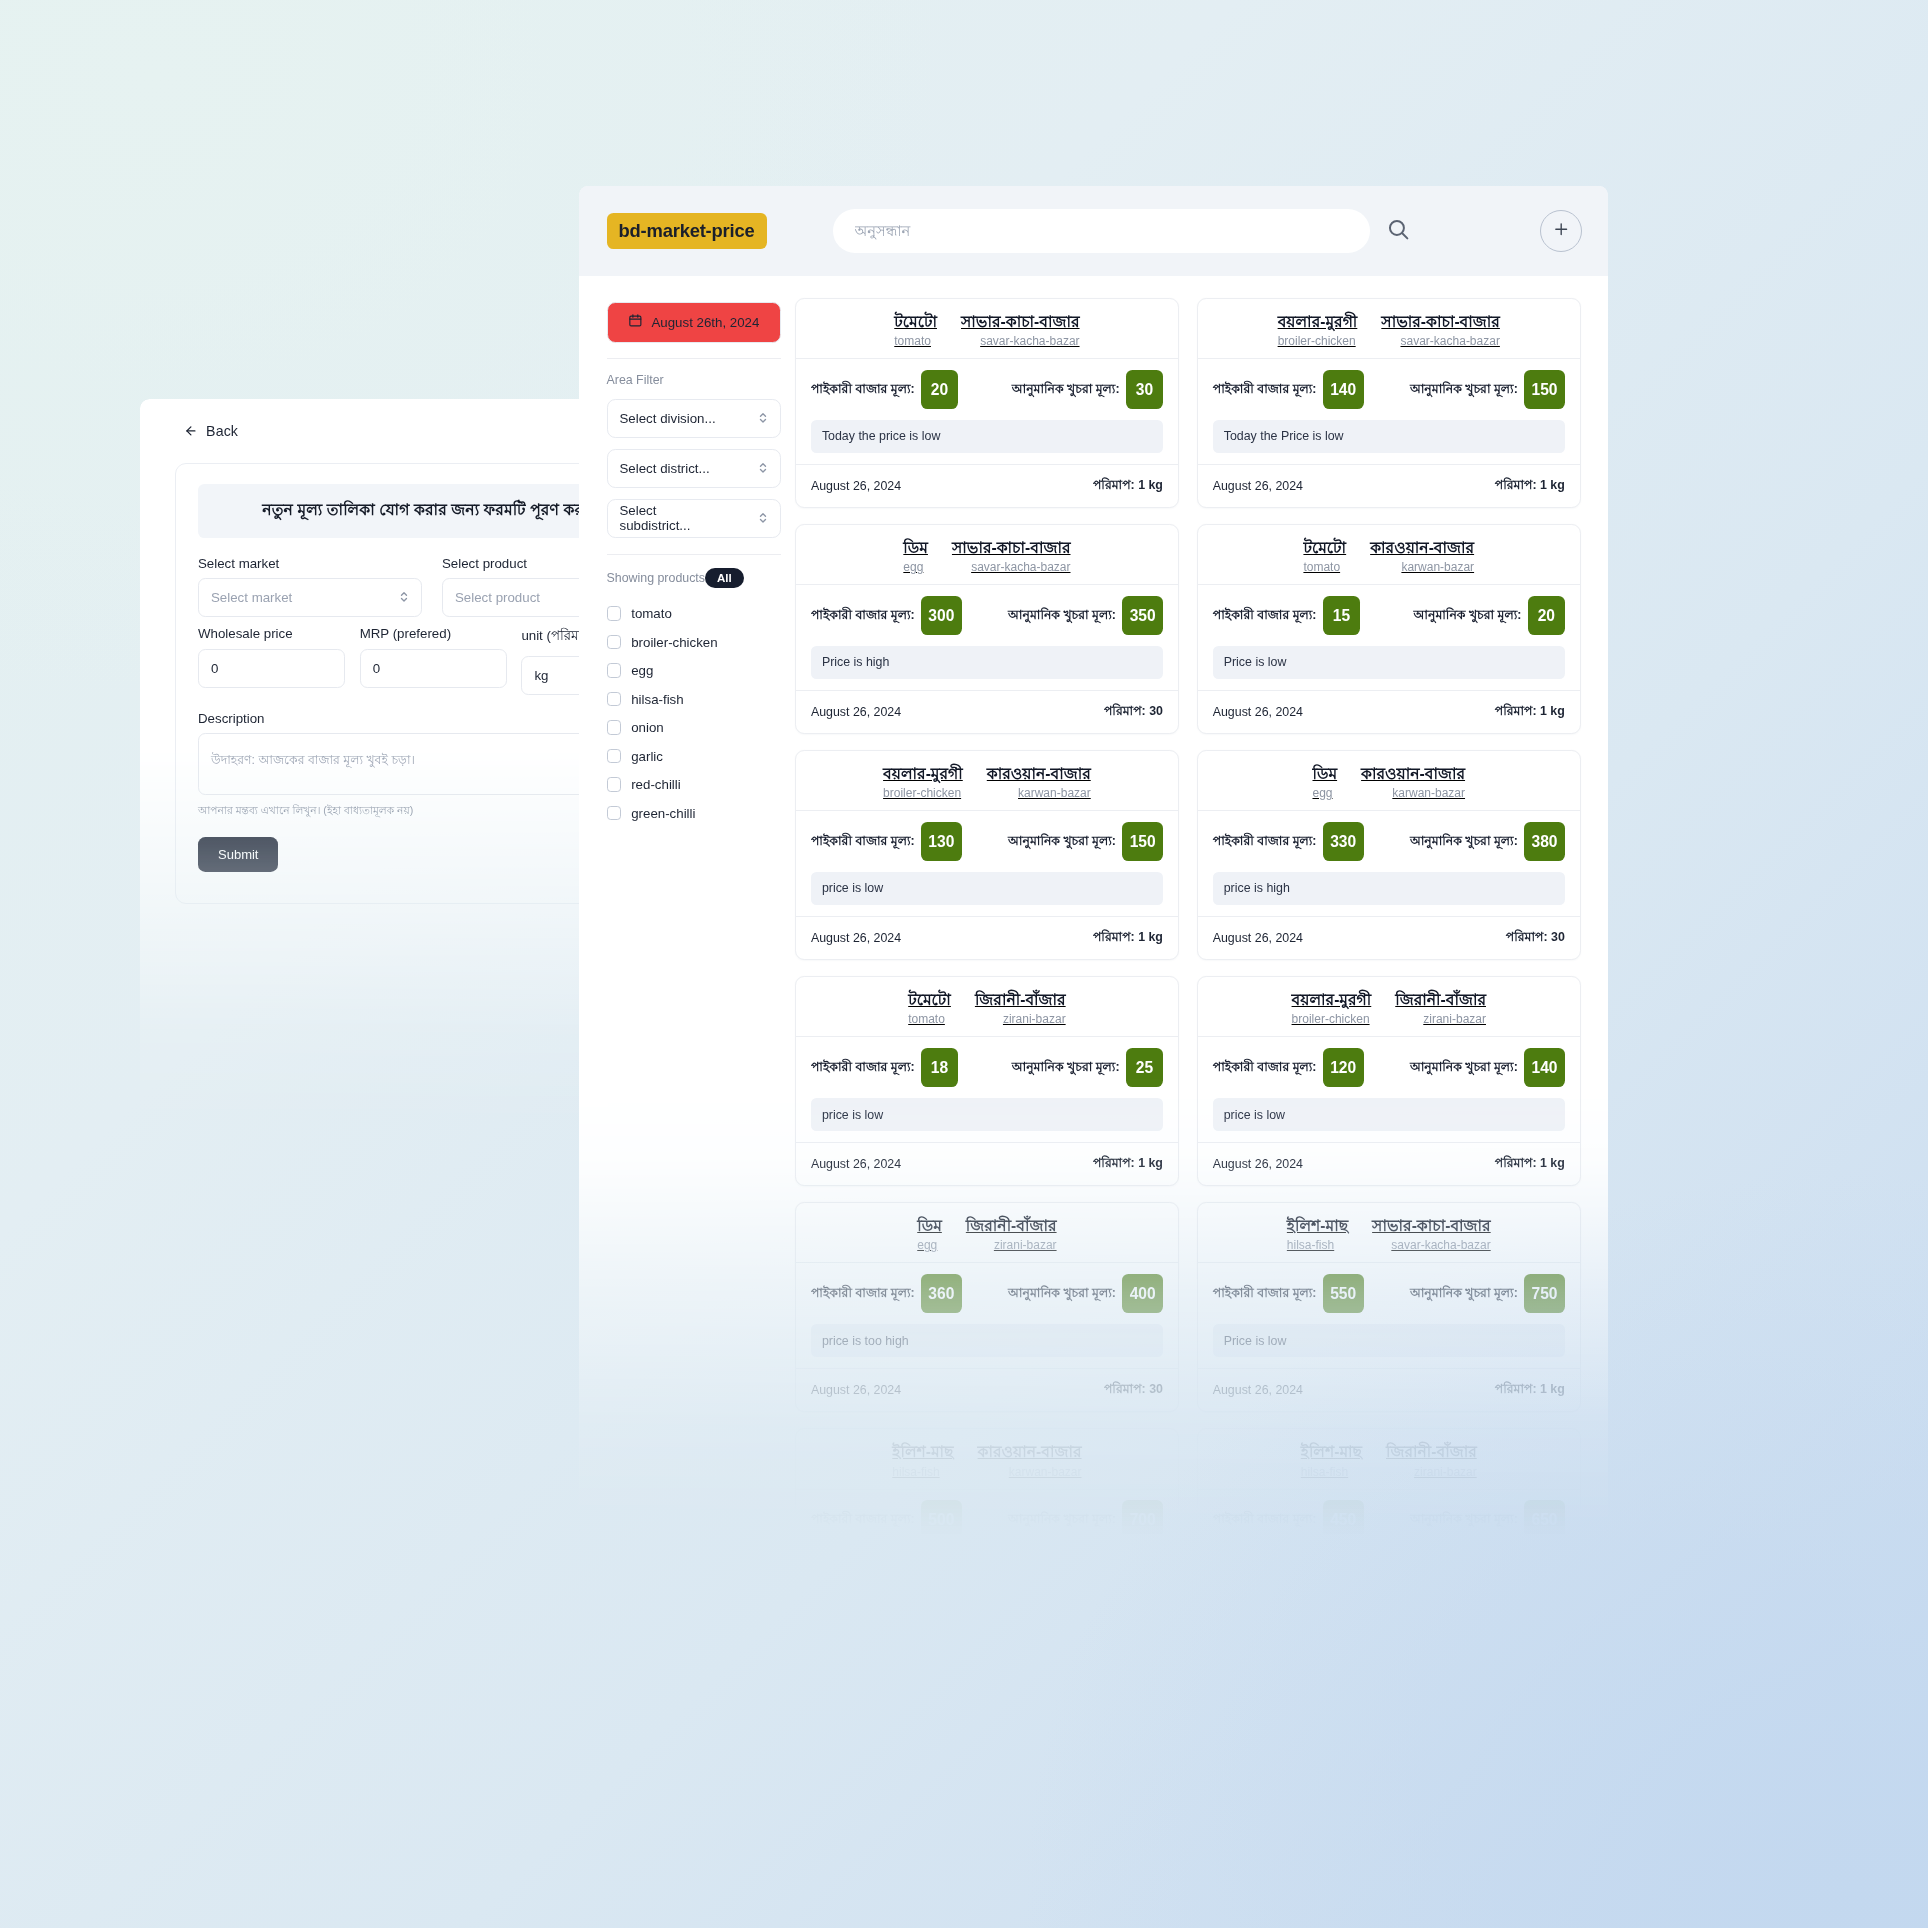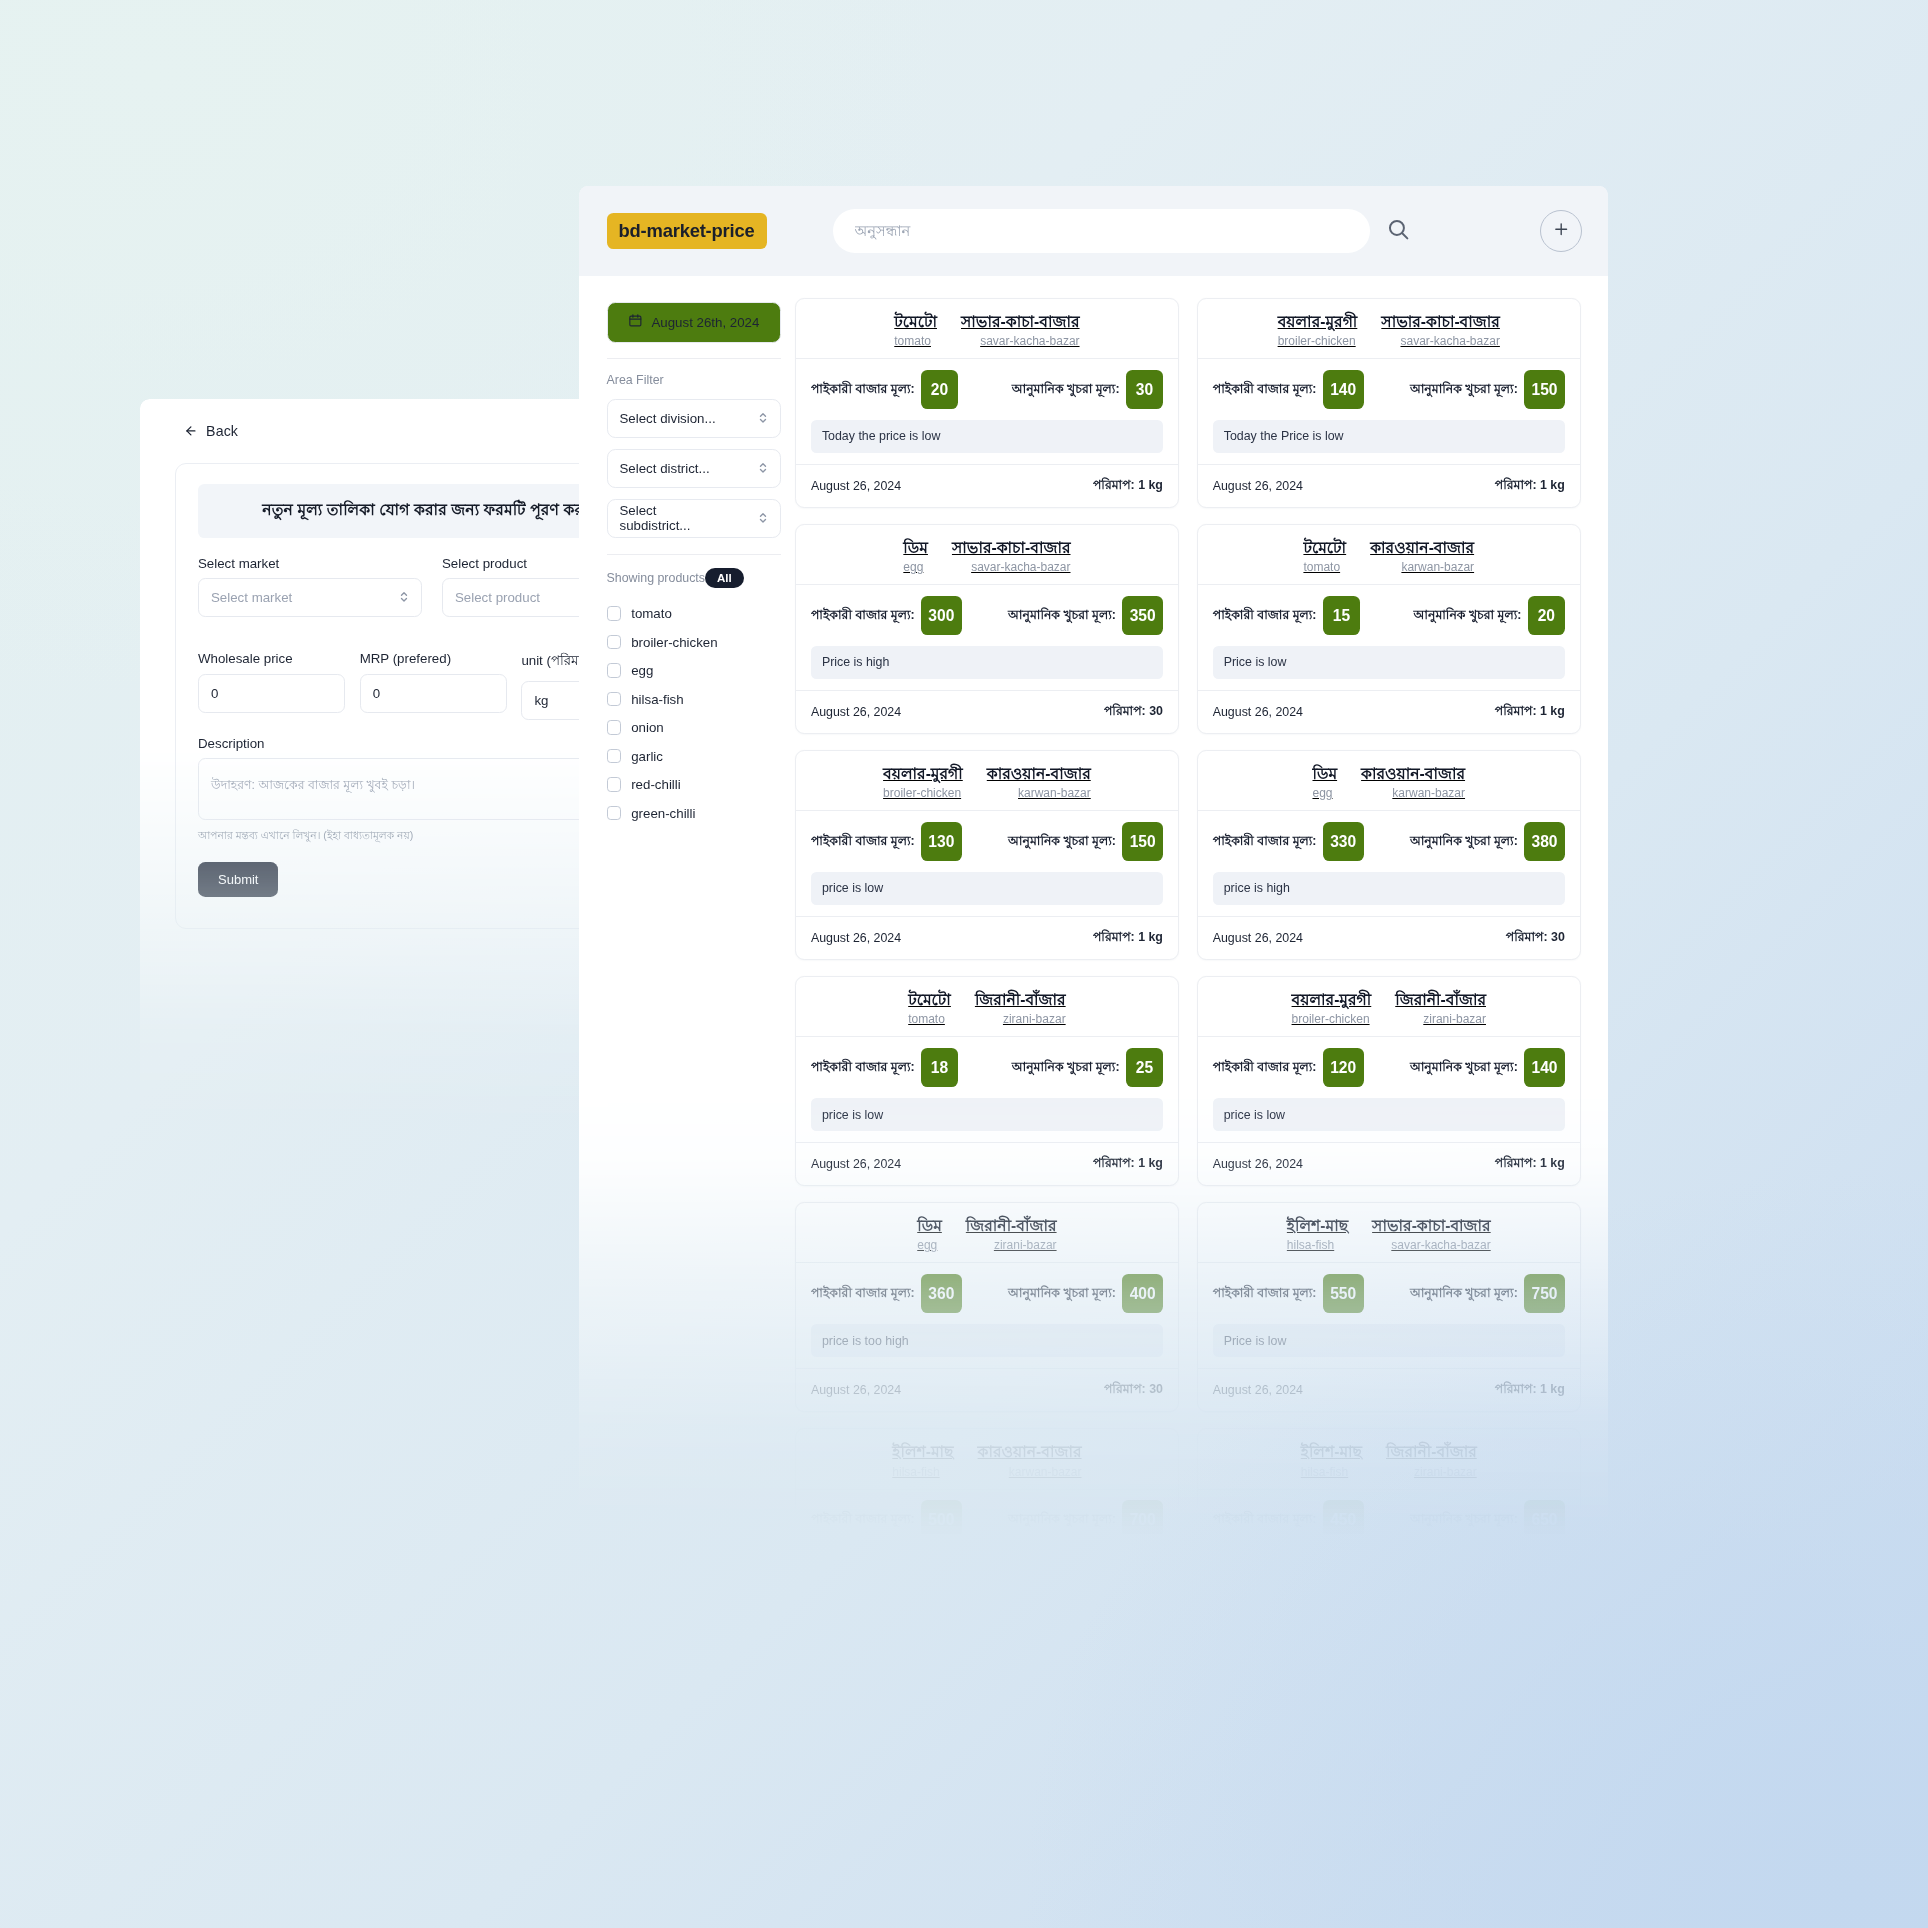--- a/index.html
+++ b/index.html
@@ -82,21 +82,21 @@
     display: flex;
     align-items: center;
     padding: 0 12px;
     font-size: 13.3px;
     color: #9aa2b1;
   }
   .form-input.val { color: #1d2433; }
   .form-select { justify-content: space-between; }
   .sel-caret { color: #8c95a5; font-size: 12px; line-height: 1; }
 
-  .row3 { display: flex; gap: 14.7px; margin-top: 34px; }
+  .row3 { display: flex; gap: 14.7px; margin-top: 9px; }
   .row3 > div:nth-child(1) { width: 147px; }
   .row3 > div:nth-child(2) { width: 147px; }
   .row3 > div:nth-child(3) { flex: 1; }
 
   .desc-box {
     width: 100%;
     height: 62px;
     border: 0.9px solid #e6e9ef;
     border-radius: 7.3px;
     padding: 17px 12px;
@@ -193,21 +193,21 @@
   .sidebar { width: 174px; flex: 0 0 174px; padding-top: 3.7px; }
 
   .date-chip {
     border: 0.9px solid #e7eaf0;
     border-radius: 8.3px;
     height: 41px;
     display: flex; align-items: center; justify-content: center;
     gap: 9.2px;
     font-size: 13.3px;
     color: #1d2433;
-    background: #4d7c0f;
+    background: #ef4444;
   }
   .cal-icon { color: #1d2433; }
 
   .divider { height: 0.9px; background: #ecedf1; margin: 15.6px 0 13.8px; }
 
   .section-label { font-size: 12.4px; color: #858d9c; margin-bottom: 12px; }
 
   .select-field {
     height: 39px;
     border: 0.9px solid #e7eaf0;

